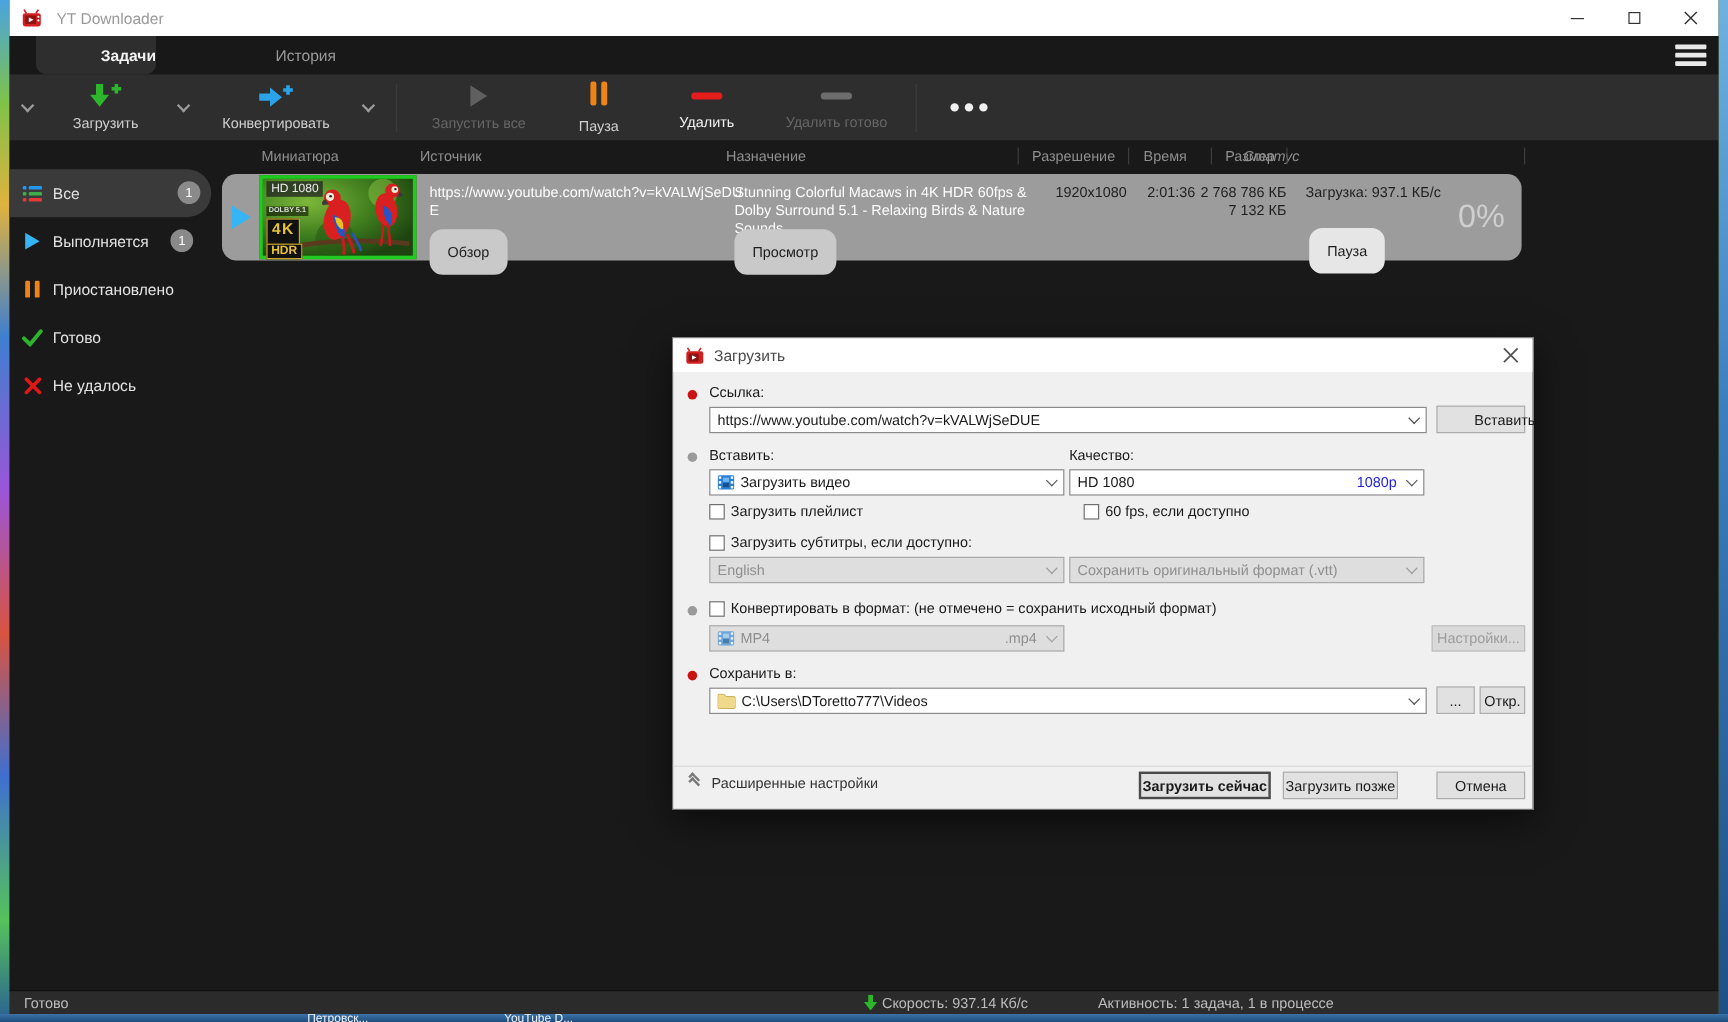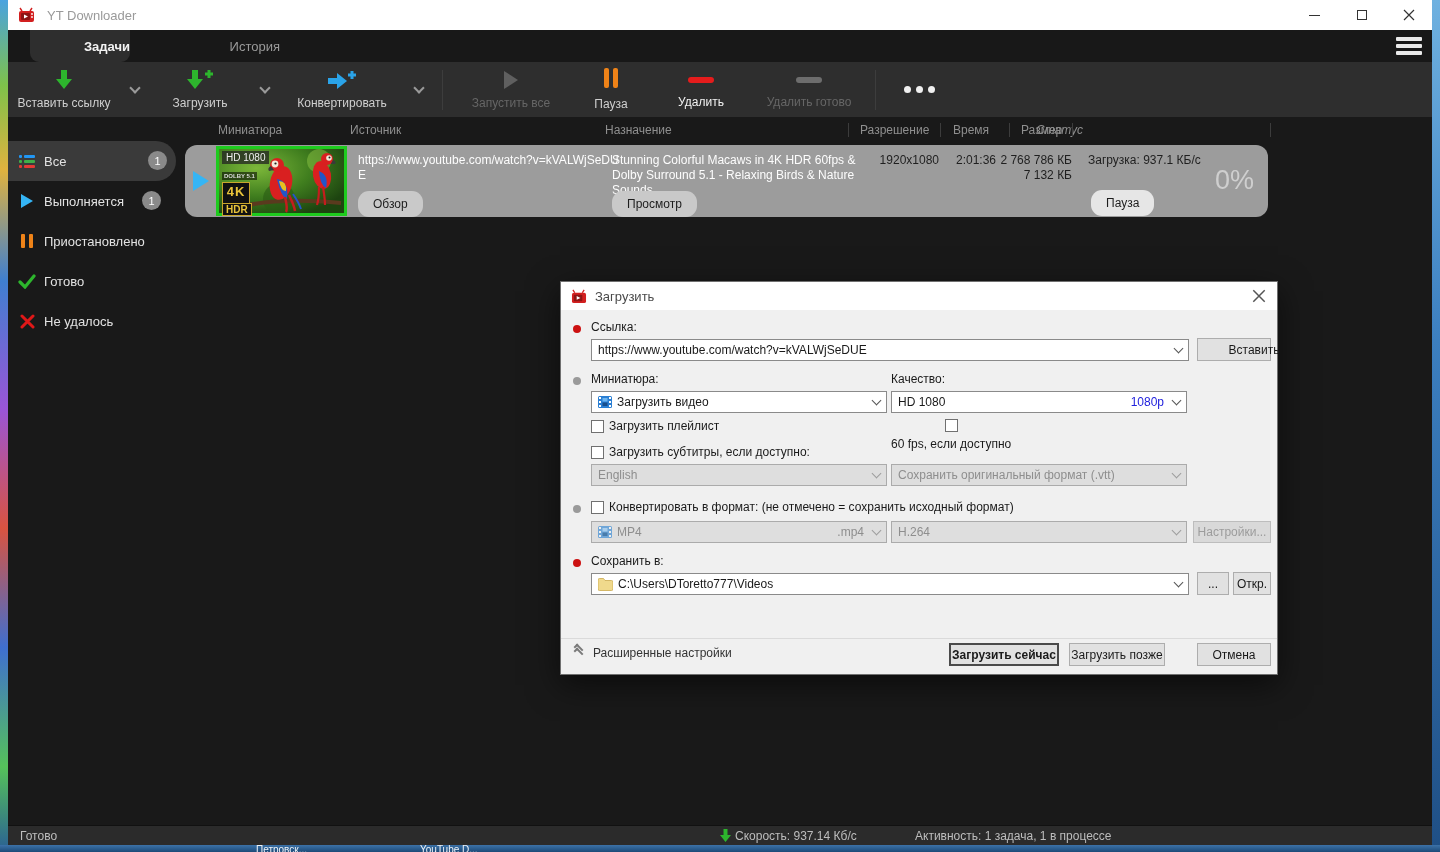--- a/index.html
+++ b/index.html
@@ -86,21 +86,21 @@
     font-weight:normal; padding:1px 4px; }
   #b-dolby { left:3px; top:23px; background:rgba(0,0,0,.55); color:#ddd; font-size:6px; padding:1px 2px; }
   #b-4k { left:3px; top:33px; background:#111; border:1px solid #c9a62c; color:#e8c33a;
     padding:0 3px; text-align:center; line-height:1; }
   #b-4k .k4 { font-size:13px; letter-spacing:1px; }
   #b-4k .fps { font-size:6px; color:#d9b93a; }
   #b-hdr { left:3px; top:54px; background:#111; border:1px solid #c9a62c; color:#e8c33a;
     font-size:10px; padding:0 3px; }
   .rowtxt { position:absolute; color:#fdfdfd; font-size:12px; line-height:15px; }
   .rowdark { position:absolute; color:#1f1f1f; font-size:12px; line-height:15px; }
-  .pill { position:absolute; background:#c9c9c9; border-radius:11px; height:26px;
+  .pill { position:absolute; background:#c9c9c9; border-radius:11px; height:38px;
     display:inline-flex; align-items:center; padding:11px 15px; font-size:12px; color:#1d1d1d; cursor:pointer; }
   #rowprogress { position:absolute; right:14px; top:20px; font-size:27px; color:#cfcfcf; }
 
   
   #dialog { position:absolute; left:552px; top:281px; width:718px; height:394px;
     background:#f0f0f0; border:1px solid #707070; box-shadow:0 10px 30px rgba(0,0,0,.55); }
   #dtitle { position:absolute; left:0; top:0; width:716px; height:28px; background:#fff;
     display:flex; align-items:center; }
   #dtitle .dtext { margin-left:6px; font-size:13px; color:#4a4a4a; }
   #dclose { position:absolute; right:10px; top:6px; width:16px; height:16px; cursor:pointer; }
@@ -179,26 +179,20 @@
         <span>История</span>
       </div>
       <div id="hamburger">
         <i></i>
           <i></i>
           <i></i>
       </div>
     </div>
 
     <div id="toolbar">
-      <div class="tbtn" style="width:112px;">
-        <svg width="24" height="22" viewBox="0 0 24 22">
-          <path d="M9 1 h6 v9 h5 l-8 10 -8 -10 h5 Z" fill="#2db52d"></path>
-        </svg>
-        <span class="tlabel">Вставить ссылку</span>
-      </div>
       <div class="tcaret">
           <span class="caret-shape"></span>
         </div>
 
       <div class="tbtn" style="width:100px;">
         <svg width="30" height="22" viewBox="0 0 30 22">
           <path d="M7 1 h6 v9 h5 l-8 10 -8 -10 h5 Z" fill="#2db52d"></path>
           <path d="M24 1 v8 M20 5 h8" stroke="#2db52d" stroke-width="3"></path>
         </svg>
         <span class="tlabel">Загрузить</span>
@@ -410,21 +404,21 @@
 
       <span class="bullet red" style="left:12px;top:43px;"></span>
       <span class="dlabel" style="left:30px;top:38px;">Ссылка:</span>
       <div class="combo" style="left:30px;top:57px;width:598px;">
         <span>https://www.youtube.com/watch?v=kVALWjSeDUE</span>
           <span class="car"></span>
       </div>
       <div class="wbtn" style="left:636px;top:56px;width:74px;padding-left:40px;">Вставить</div>
 
       <span class="bullet gray" style="left:12px;top:95px;"></span>
-      <span class="dlabel" style="left:30px;top:90px;">Миниатюра:</span>
+      <span class="dlabel" style="left:30px;top:90px;">Вставить:</span>
       <span class="dlabel" style="left:330px;top:90px;">Качество:</span>
 
       <div class="combo" style="left:30px;top:109px;width:296px;">
         <span class="ficon">
           <svg width="14" height="14" viewBox="0 0 14 14">
               <rect x="0" y="1" width="14" height="12" rx="1.5" fill="#2a7fd4"></rect>
               <rect x="1" y="2" width="2" height="2" fill="#fff"></rect>
               <rect x="1" y="6" width="2" height="2" fill="#fff"></rect>
               <rect x="1" y="10" width="2" height="2" fill="#fff"></rect>
               <rect x="11" y="2" width="2" height="2" fill="#fff"></rect>
@@ -440,21 +434,21 @@
       <div class="combo" style="left:330px;top:109px;width:296px;">
         <span>HD 1080</span>
         <span class="rt qtag">1080p</span>
         <span class="car"></span>
       </div>
 
       <div class="cbrow" style="left:30px;top:137px;">
         <span class="cb"></span>
         <span class="cbl">Загрузить плейлист</span>
       </div>
-      <div class="cbrow" style="left:330px;top:137px;flex-direction:column;">
+      <div class="cbrow" style="left:342px;top:137px;">
         <span class="cb"></span>
         <span class="cbl">60 fps, если доступно</span>
       </div>
 
       <div class="cbrow" style="left:30px;top:163px;">
         <span class="cb"></span>
         <span class="cbl">Загрузить субтитры, если доступно:</span>
       </div>
       <div class="combo disabled" style="left:30px;top:182px;width:296px;">
         <span>English</span>
@@ -481,24 +475,20 @@
               <rect x="11" y="6" width="2" height="2" fill="#eee"></rect>
               <rect x="11" y="10" width="2" height="2" fill="#eee"></rect>
               <rect x="4.5" y="3" width="5" height="3.5" fill="#a8cdec"></rect>
               <rect x="4.5" y="7.5" width="5" height="3.5" fill="#4a7cab"></rect>
             </svg>
         </span>
         <span>MP4</span>
         <span class="rt exttag">.mp4</span>
         <span class="car"></span>
       </div>
-      <div class="combo disabled" style="left:330px;top:239px;width:296px;">
-        <span>H.264</span>
-          <span class="car"></span>
-      </div>
       <div class="wbtn disabled" style="left:632px;top:239px;width:78px;height:22px;">Настройки...</div>
 
       <span class="bullet red" style="left:12px;top:277px;"></span>
       <span class="dlabel" style="left:30px;top:272px;">Сохранить в:</span>
       <div class="combo" style="left:30px;top:291px;width:598px;">
         <span class="ficon">
           <svg width="15" height="13" viewBox="0 0 15 13">
               <path d="M0 2 q0 -1.5 1.5 -1.5 h4 l1.5 2 h6.5 q1.5 0 1.5 1.5 v7 q0 1.5 -1.5 1.5 h-12 q-1.5 0 -1.5 -1.5 Z" fill="#f0d98c" stroke="#caa94e" stroke-width="0.8"></path>
             </svg>
         </span>

